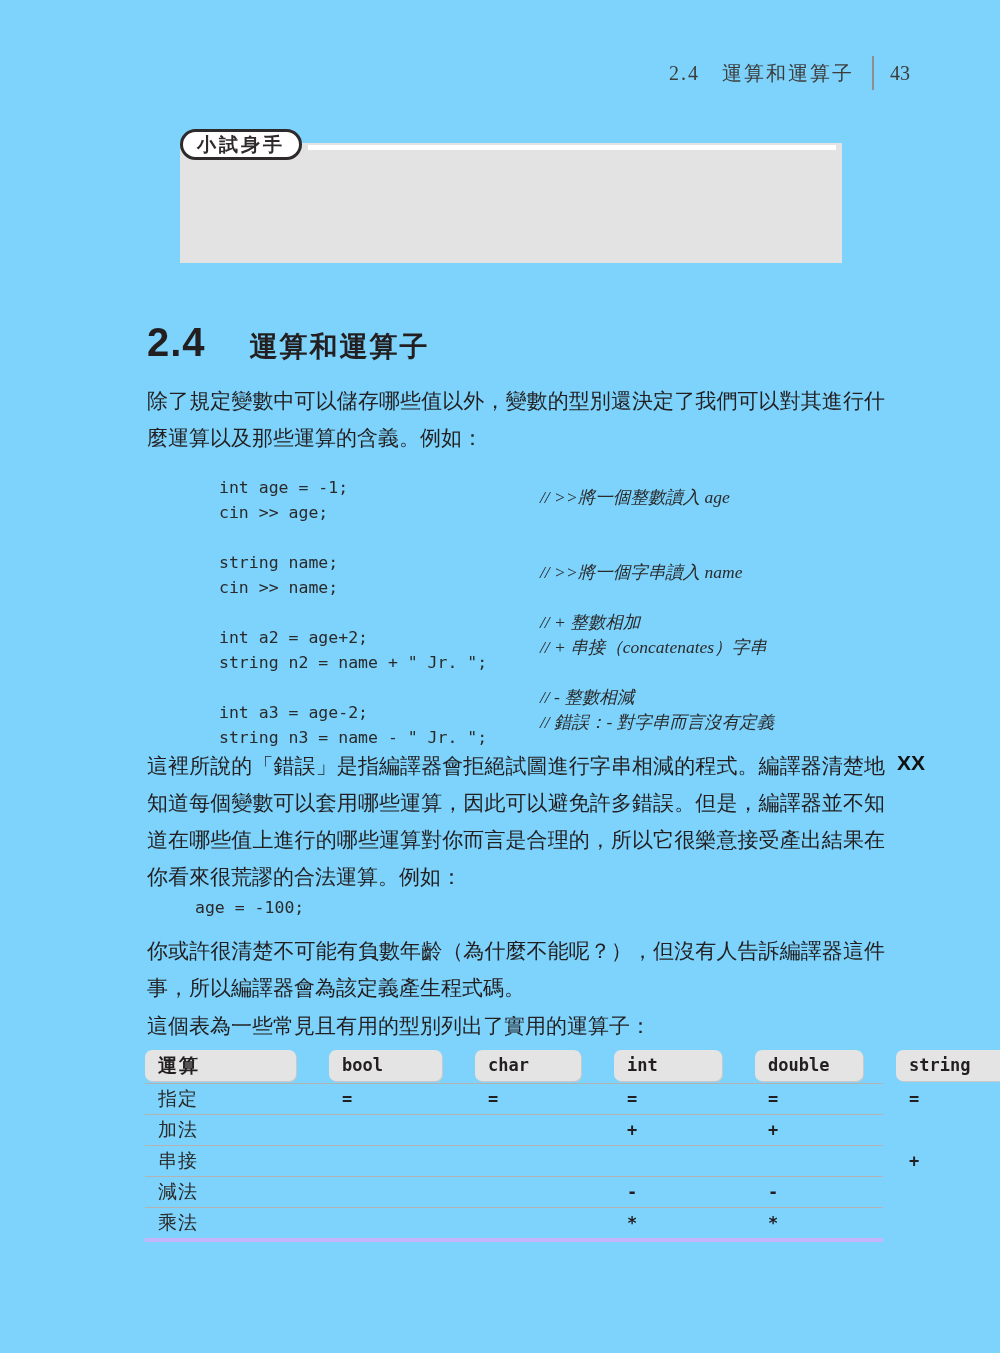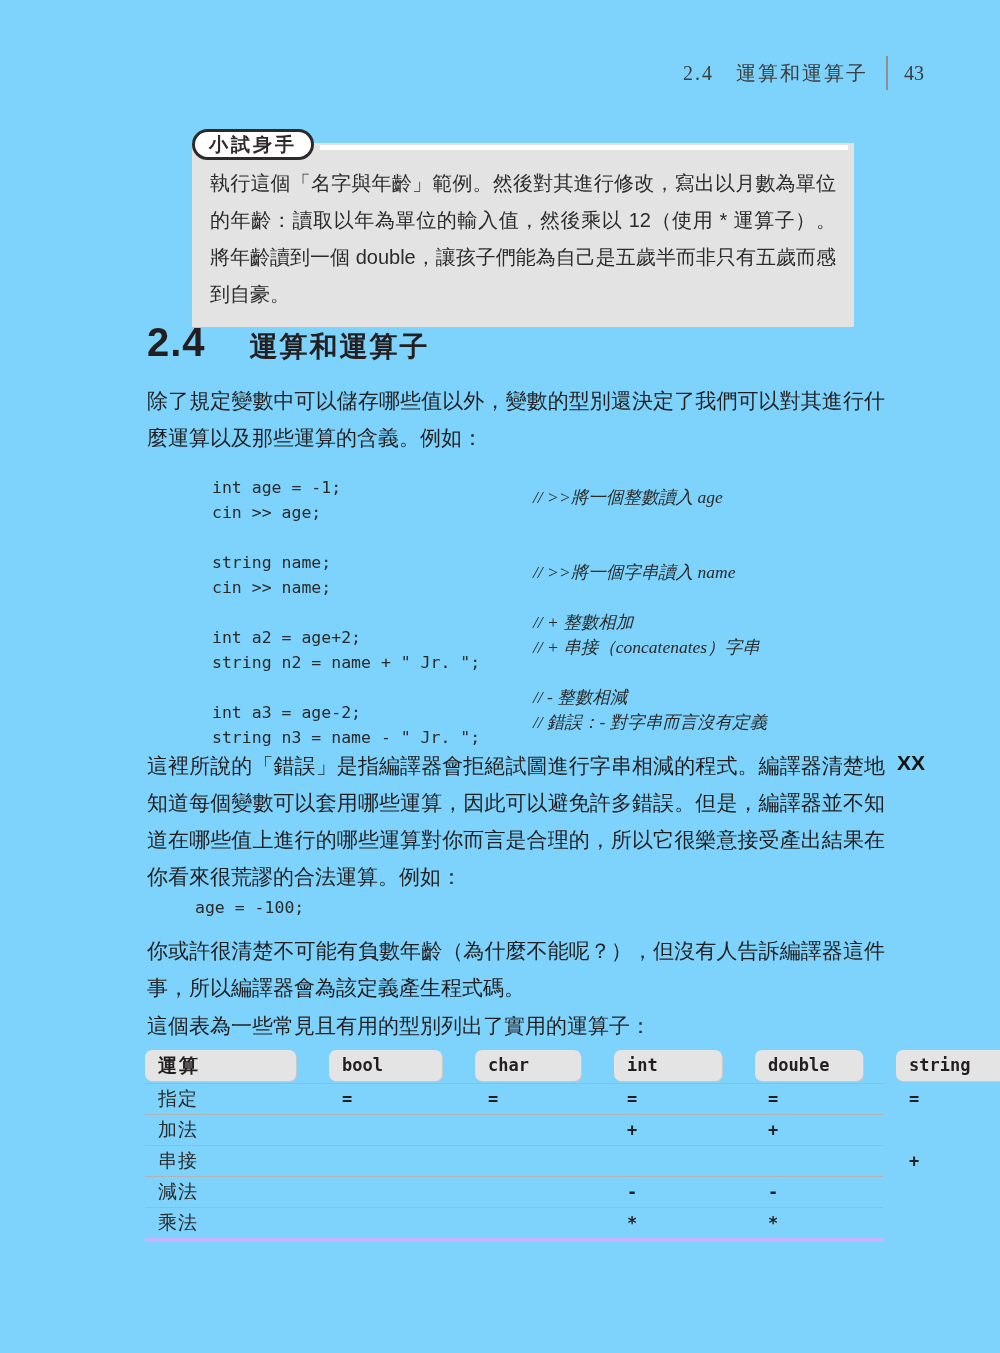--- a/index.html
+++ b/index.html
@@ -18,30 +18,30 @@
   .running-head {
     position: absolute;
     top: 56px;
     right: 76px;
     display: flex;
     align-items: center;
     font-size: 20px;
     color: #3c3c3c;
   }
   .running-head .head-title { letter-spacing: 2px; }
-  .running-head .head-num { letter-spacing: 0; }
+  .running-head .head-num { margin-right: 14px; letter-spacing: 0; }
   .head-divider {
     width: 2px;
     height: 34px;
     background: #8f8f8f;
     margin: 0 16px 0 18px;
   }
 
   
-  .trybox-wrap { position: absolute; left: 192px; top: 129px; width: 736px; }
+  .trybox-wrap { position: absolute; left: 180px; top: 129px; width: 736px; }
   .trybox-tab {
     position: absolute;
     left: 0; top: 0;
     z-index: 2;
     background: #ffffff;
     border: 3px solid #2e2a2b;
     border-radius: 16px;
     height: 31px;
     padding: 0 14px;
     line-height: 25px;
@@ -104,21 +104,21 @@
   .margin-note {
     position: absolute;
     left: 897px; top: 751px;
     font-family: "Liberation Sans", sans-serif;
     font-weight: bold;
     font-size: 21px;
     color: #111111;
   }
 
   
-  .code-block { position: absolute; left: 188px; top: 460px; width: 700px; }
+  .code-block { position: absolute; left: 195px; top: 460px; width: 700px; }
   .code-line { position: relative; height: 25px; white-space: pre; }
   .code-text {
     font-family: "DejaVu Sans Mono", "Liberation Mono", monospace;
     font-size: 16.5px;
     color: #2a2a2a;
   }
   .code-comment {
     position: absolute;
     left: 345px; top: 0;
     font-family: "Liberation Serif", serif;
@@ -189,21 +189,20 @@
   <div class="running-head">
     <span class="head-title">2.4　運算和運算子</span>
     <span class="head-divider"></span>
     <span class="head-num">43</span>
   </div>
 
   <div class="trybox-wrap">
     <div class="trybox-tab">小試身手</div>
     <div class="trybox-body">
       <div class="trybox-line"></div>
-      <span>執行這個「名字與年齡」範例。然後對其進行修改，寫出以月數為單位的年齡：讀取以年為單位的輸入值，然後乘以 12（使用 * 運算子）。將年齡讀到一個 double，讓孩子們能為自己是五歲半而非只有五歲而感到自豪。</span>
     </div>
   </div>
 
   <div class="section-heading">
     <span class="section-number">2.4</span>
     <span class="section-title">運算和運算子</span>
   </div>
 
   <p class="para para-intro">除了規定變數中可以儲存哪些值以外，變數的型別還決定了我們可以對其進行什麼運算以及那些運算的含義。例如：</p>
 

